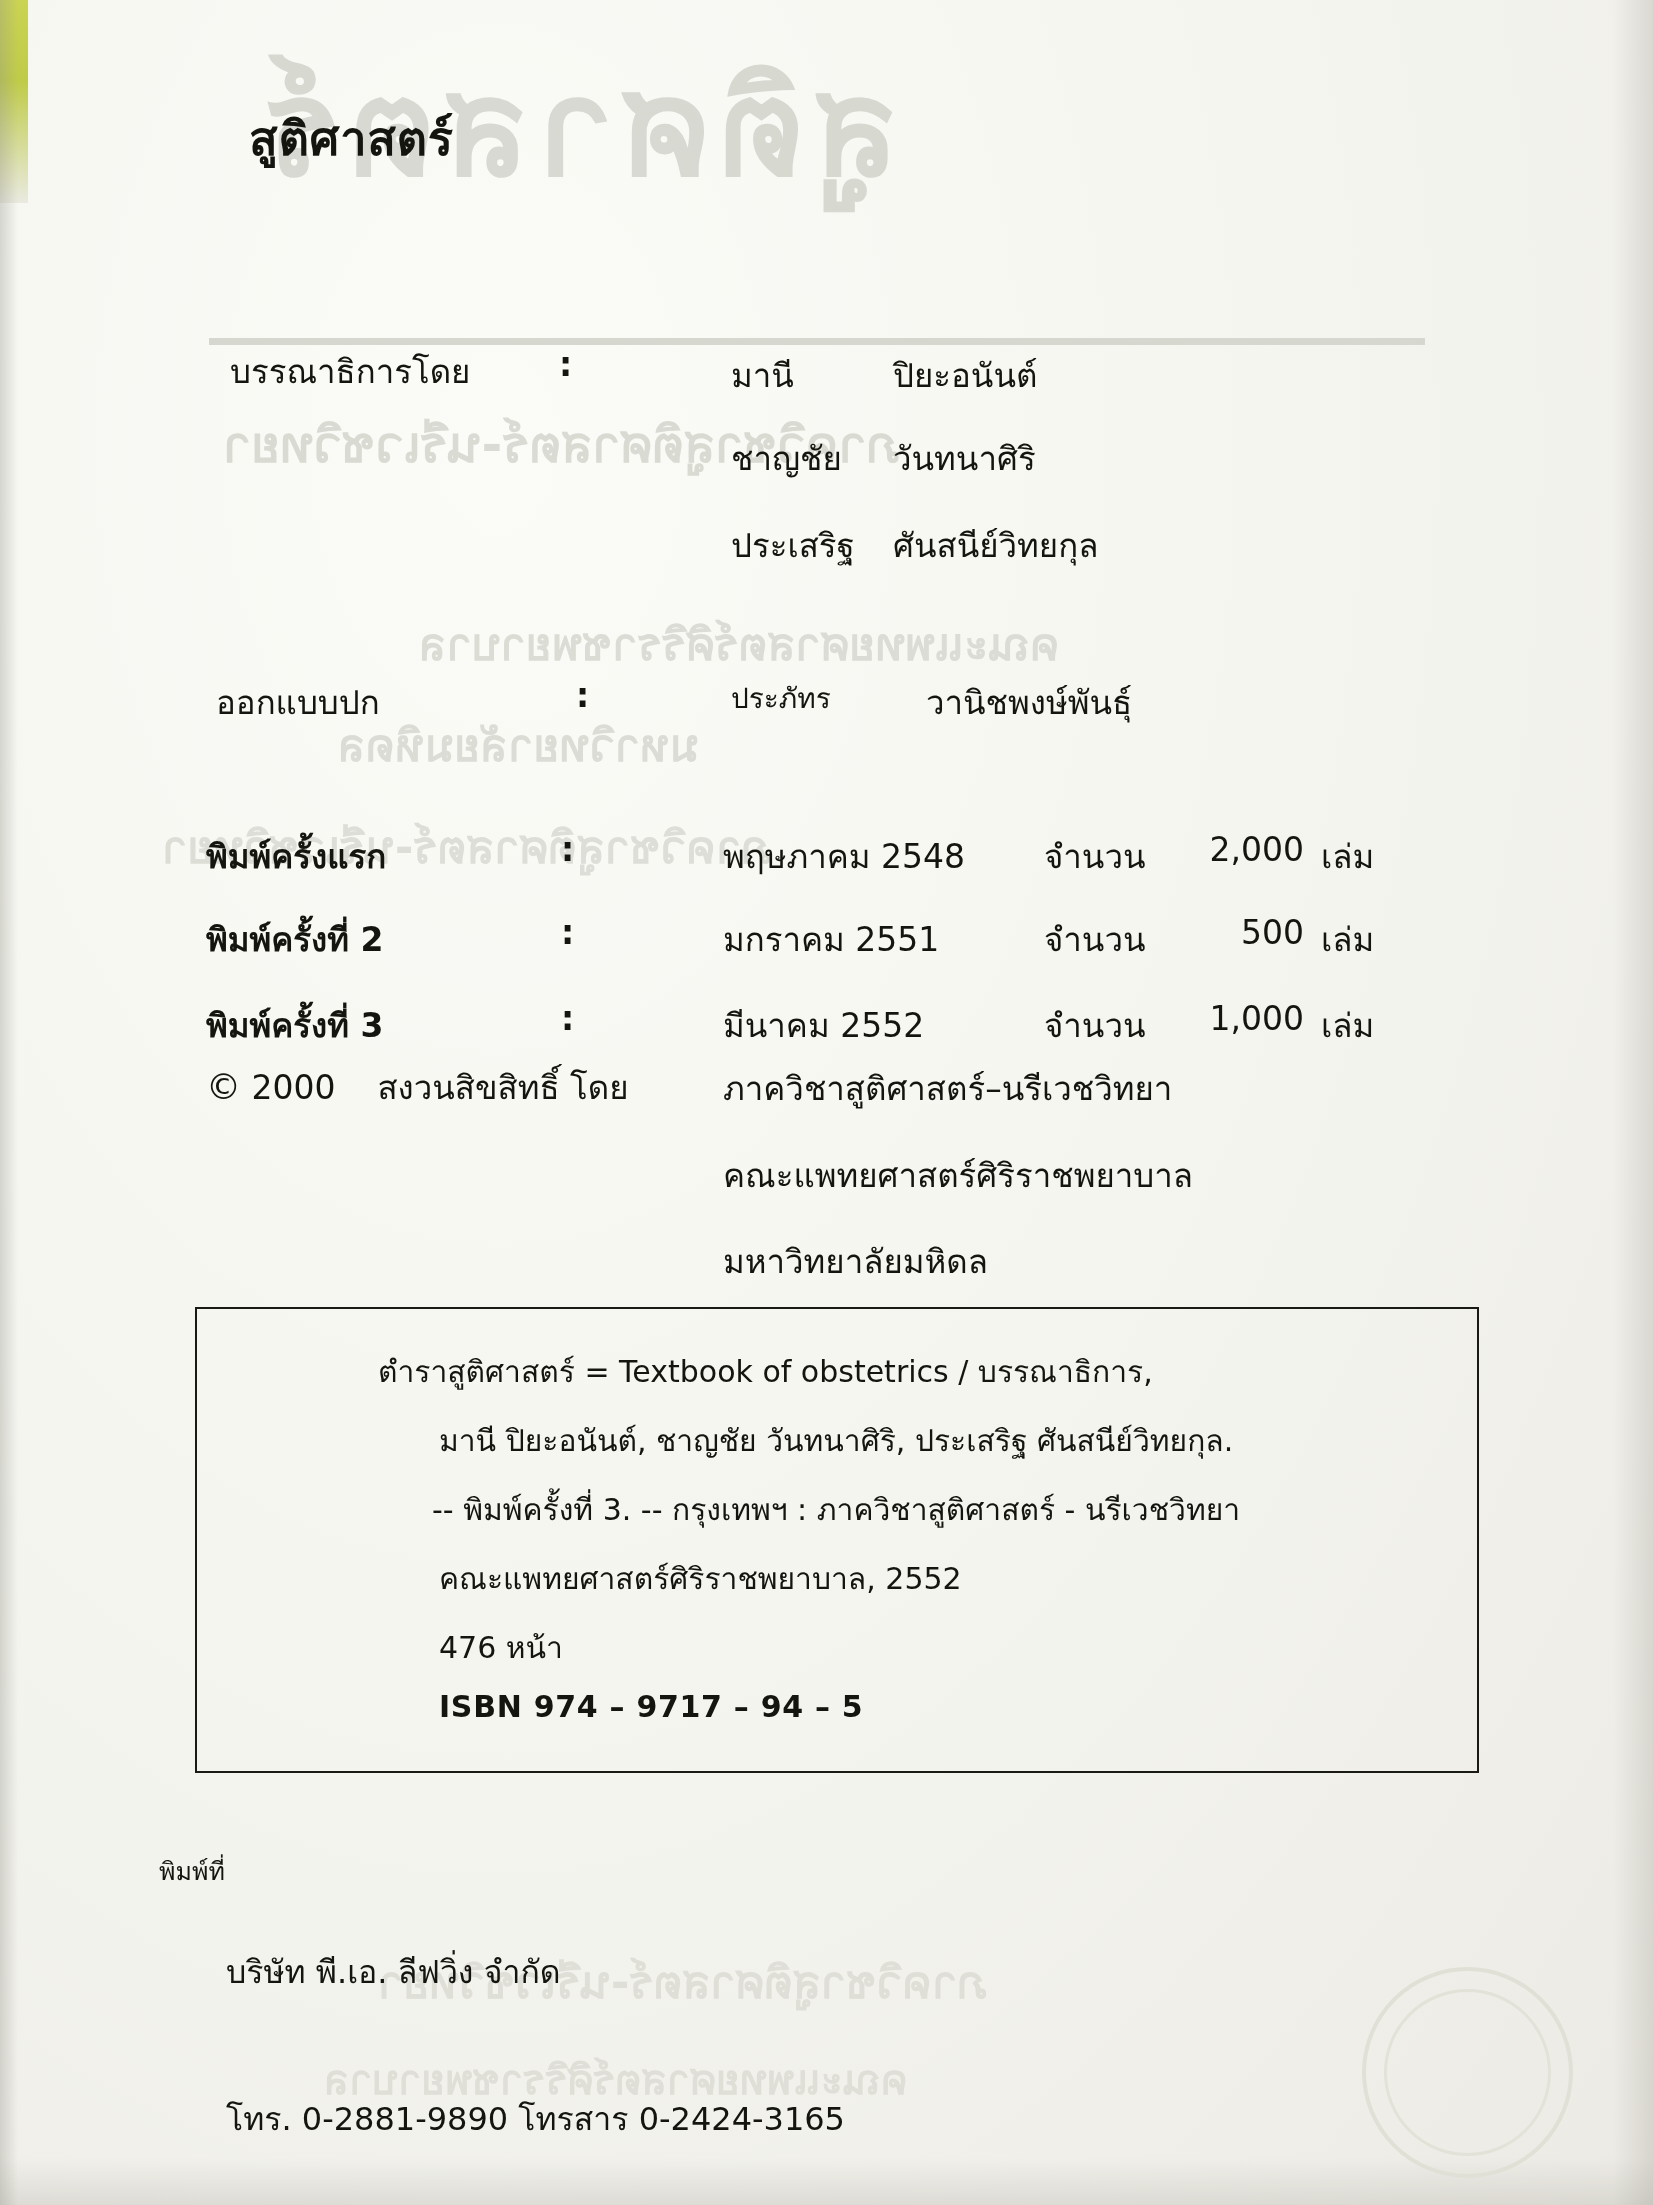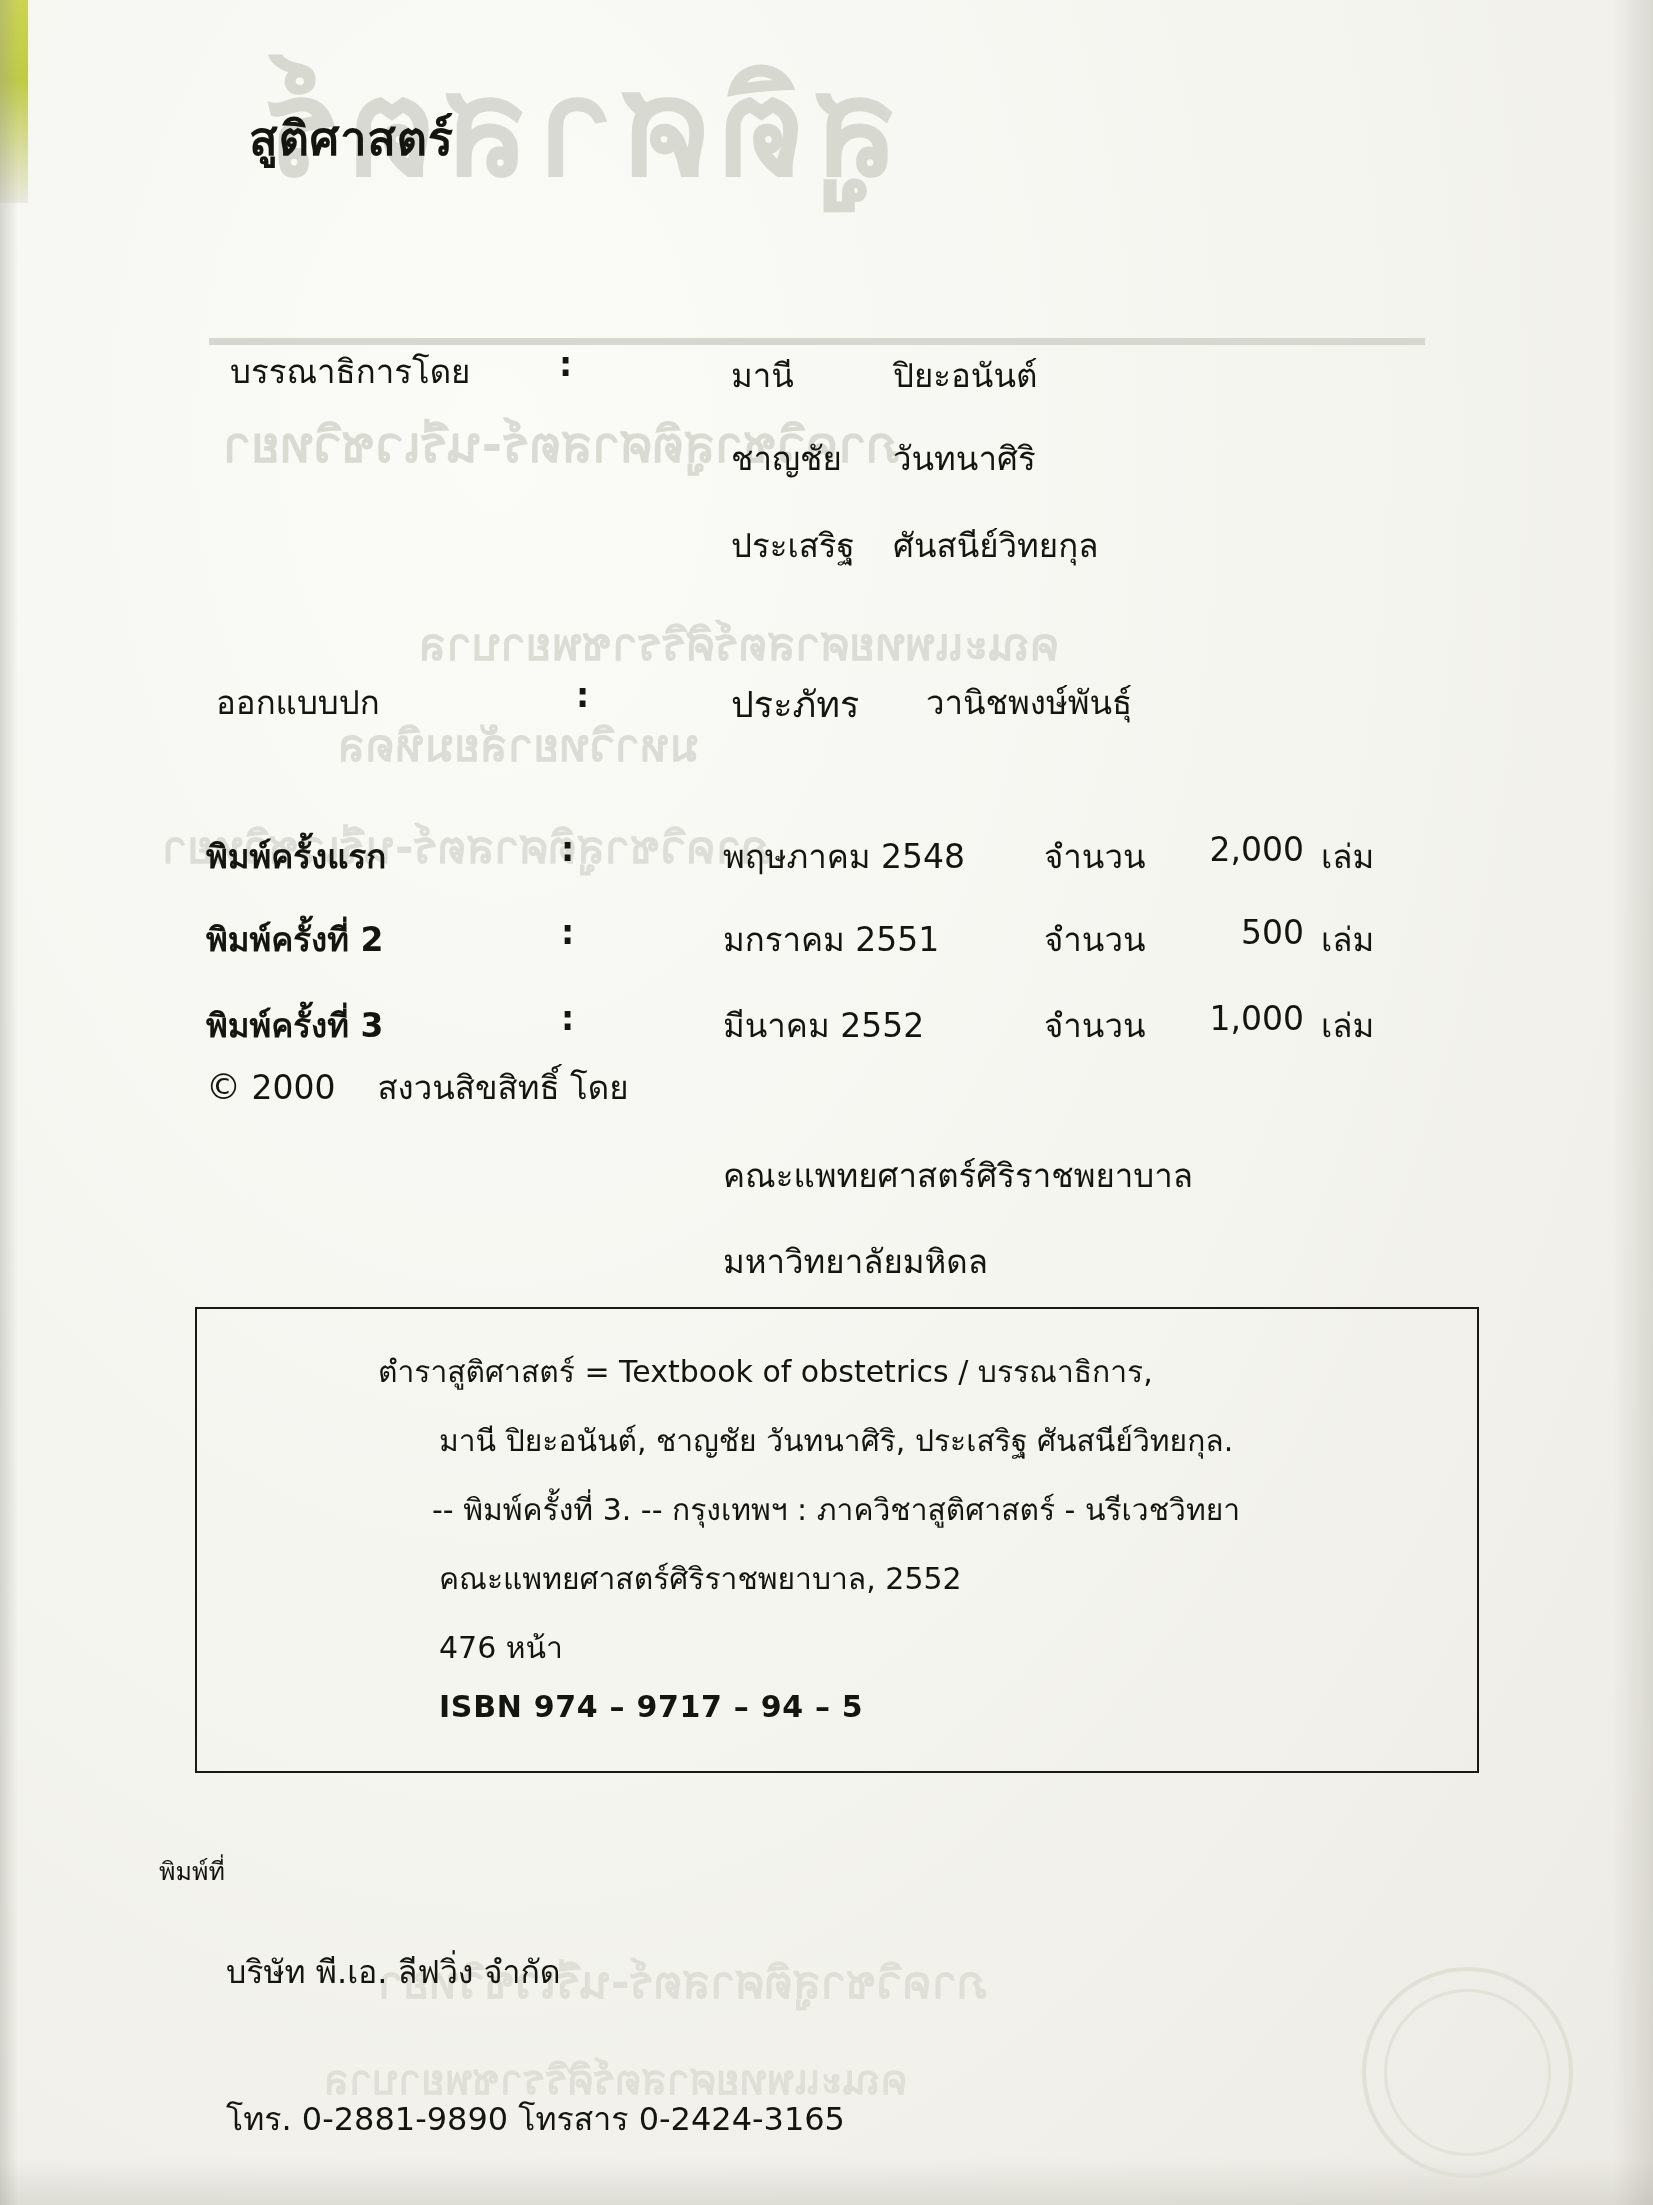--- a/index.html
+++ b/index.html
@@ -145,21 +145,21 @@
   .editors-colon { left: 559px; top: 345px; }
   .ed-first  { position: absolute; left: 731px; font-size: 33px; }
   .ed-last   { position: absolute; left: 893px; font-size: 33px; }
   .ed-r1 { top: 349px; }
   .ed-r2 { top: 432px; }
   .ed-r3 { top: 519px; }
 
   
   .cover-label { left: 216px; top: 676px; }
   .cover-colon { left: 576px; top: 676px; }
-  .cover-first { position: absolute; left: 731px; top: 676px; font-size: 36px; }
+  .cover-first { position: absolute; left: 731px; top: 676px; font-size: 28px; }
   .cover-last  { position: absolute; left: 926px; top: 676px; font-size: 33px; }
 
   
   .print-label { left: 206px; font-weight: bold; }
   .print-colon { left: 561px; font-weight: bold; }
   .print-date  { position: absolute; left: 723px; font-size: 33px; }
   .print-qtyw  { position: absolute; left: 1044px; font-size: 33px; }
   .print-num   { position: absolute; left: 1176px; width: 128px; text-align: right; font-size: 33px; }
   .print-unit  { position: absolute; left: 1321px; font-size: 33px; }
   .pr1 { top: 830px; }
@@ -272,20 +272,21 @@
     <div class="print-qtyw pr3">จำนวน</div>
     <div class="print-num pr3">1,000</div>
     <div class="print-unit pr3">เล่ม</div>
 
     <div class="copy-line">
       <span class="copy-sym">©</span>
       <span>2000</span>
       &nbsp;&nbsp;
       <span>สงวนสิขสิทธิ์ โดย</span>
     </div>
+    <div class="copy-owner1">ภาควิชาสูติศาสตร์–นรีเวชวิทยา</div>
     <div class="copy-owner2">คณะแพทยศาสตร์ศิริราชพยาบาล</div>
     <div class="copy-owner3">มหาวิทยาลัยมหิดล</div>
 
     <div class="cip-box"></div>
     <div class="cip-line cip-1">ตำราสูติศาสตร์ = Textbook of obstetrics / บรรณาธิการ,</div>
     <div class="cip-line cip-2">มานี ปิยะอนันต์, ชาญชัย วันทนาศิริ, ประเสริฐ ศันสนีย์วิทยกุล.</div>
     <div class="cip-line cip-3">-- พิมพ์ครั้งที่ 3. -- กรุงเทพฯ : ภาควิชาสูติศาสตร์ - นรีเวชวิทยา</div>
     <div class="cip-line cip-4">คณะแพทยศาสตร์ศิริราชพยาบาล, 2552</div>
     <div class="cip-line cip-5">476 หน้า</div>
     <div class="cip-line cip-6">ISBN  974 – 9717 – 94 – 5</div>

